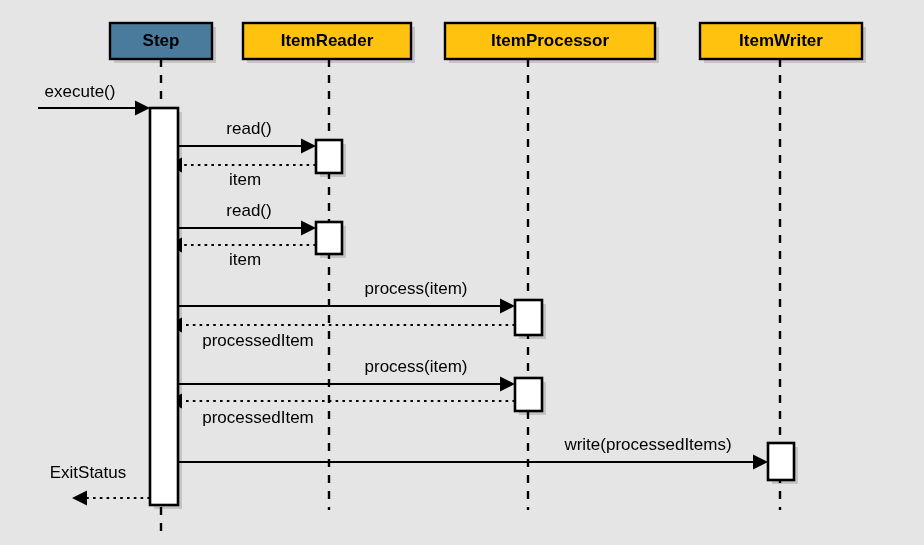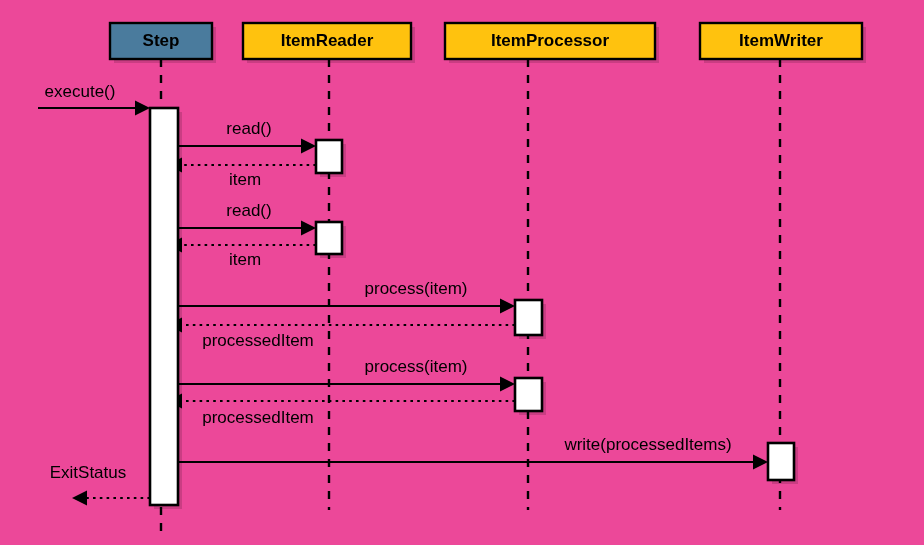--- a/index.html
+++ b/index.html
@@ -8,21 +8,21 @@
     padding: 0;
     background: #ffffff;
   }
   body {
     font-family: "Liberation Sans", sans-serif;
   }
   #diagram-root {
     position: relative;
     width: 924px;
     height: 545px;
-    background: #ec4899;
+    background: #e5e5e5;
     overflow: hidden;
   }
   #seq-svg {
     position: absolute;
     left: 0;
     top: 0;
     width: 924px;
     height: 545px;
     display: block;
   }

